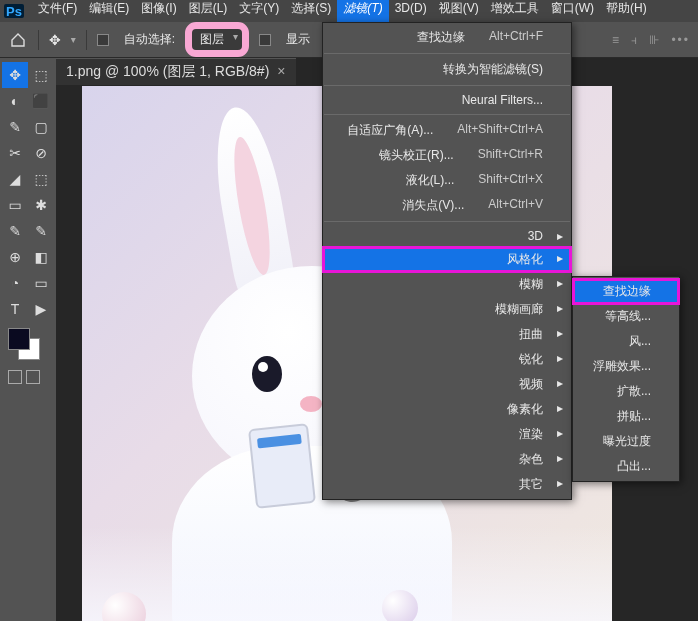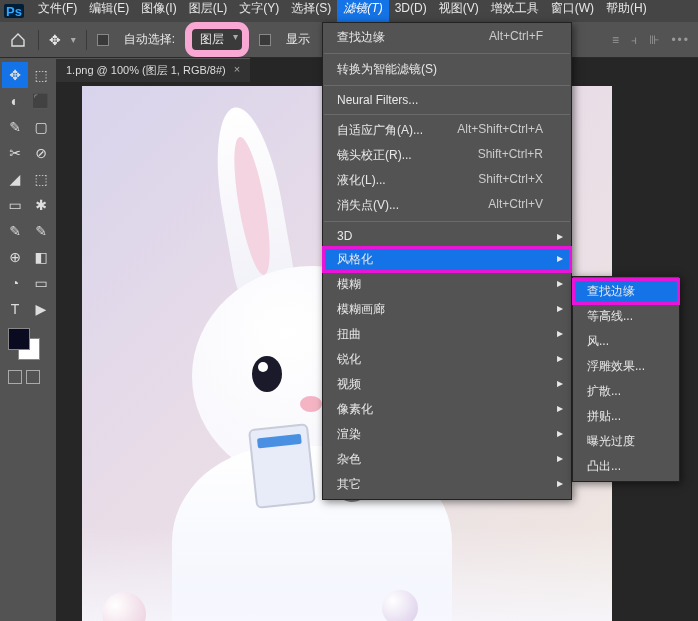--- a/index.html
+++ b/index.html
@@ -26,21 +26,21 @@
 .toolrow { display: flex; }
 .tool { width: 26px; height: 26px; display: flex; align-items: center; justify-content: center; color: #ddd; font-size: 14px; cursor: pointer; position: relative; }
 .tool.selected { background: #1473e6; }
 .swatches { margin-top: 6px; position: relative; width: 36px; height: 36px; margin-left: 6px; }
 .sw-fg { position: absolute; width: 22px; height: 22px; background: #0a0a20; border: 1px solid #888; top: 0; left: 0; }
 .sw-bg { position: absolute; width: 22px; height: 22px; background: #fff; border: 1px solid #888; top: 10px; left: 10px; }
 .minitools { display: flex; gap: 4px; margin-top: 6px; margin-left: 6px; }
 .minitools .mt { width: 14px; height: 14px; border: 1px solid #aaa; }
 
 .canvas-area { flex: 1; background: #262626; position: relative; }
-.tab { background: #323232; color: #ddd; font-size: 11px; padding: 4px 10px; display: inline-flex; align-items: flex-start; gap: 8px; border-top: 1px solid #555; }
+.tab { background: #323232; color: #ddd; font-size: 14px; padding: 4px 10px; display: inline-flex; align-items: flex-start; gap: 8px; border-top: 1px solid #555; }
 .tab .close { color: #aaa; }
 .canvas { position: absolute; top: 28px; left: 26px; width: 530px; height: 560px; background: linear-gradient(135deg,#d8d4ec 0%,#e8dce8 40%,#f0e8e0 100%); overflow: hidden; }
 .bunny { position: absolute; left: 80px; top: 40px; width: 380px; height: 500px; }
 .ear { position: absolute; width: 60px; height: 200px; background: linear-gradient(180deg,#fff,#f0f0f8); border-radius: 50% 50% 20% 20%; }
 .ear.l { left: 60px; top: -20px; transform: rotate(-10deg); }
 .ear.r { left: 170px; top: -30px; transform: rotate(8deg); }
 .ear-inner { position: absolute; width: 26px; height: 140px; background: #f4d4e0; border-radius: 50%; left: 17px; top: 30px; }
 .head { position: absolute; width: 240px; height: 220px; background: radial-gradient(circle at 40% 30%,#fff,#f4f4fc); border-radius: 50%; left: 30px; top: 140px; }
 .eye { position: absolute; width: 30px; height: 36px; background: #1a1a2a; border-radius: 50%; top: 90px; }
 .eye.l { left: 60px; } .eye.r { left: 140px; }
@@ -49,21 +49,21 @@
 .body { position: absolute; width: 280px; height: 240px; background: linear-gradient(180deg,#fff,#ecf0fc); border-radius: 40% 40% 30% 30%; left: 10px; top: 320px; }
 .tablet { position: absolute; width: 60px; height: 80px; background: #e8ecf8; border: 2px solid #c8ccda; border-radius: 6px; left: 90px; top: 300px; transform: rotate(-6deg); }
 .tablet-bar { height: 10px; background: #4a90e2; margin: 8px 6px 4px; border-radius: 2px; }
 .steth { position: absolute; width: 40px; height: 40px; border: 4px solid #888; border-radius: 50%; border-top-color: transparent; border-left-color: transparent; left: 170px; top: 336px; transform: rotate(30deg); }
 .ball { position: absolute; border-radius: 50%; }
 .ball.b1 { width: 44px; height: 44px; background: radial-gradient(circle at 30% 30%,#fff,#e8c8d8); left: 20px; bottom: 10px; }
 .ball.b2 { width: 36px; height: 36px; background: radial-gradient(circle at 30% 30%,#fff,#d8c8e8); left: 300px; bottom: 20px; }
 .snow { position: absolute; bottom: 0; width: 100%; height: 120px; background: linear-gradient(180deg,transparent,#f8f8ff); }
 
 .menu { position: absolute; background: #535353; border: 1px solid #222; box-shadow: 2px 2px 8px rgba(0,0,0,.5); font-size: 12px; padding: 2px 0; }
-.menu-item { padding: 4px 28px 4px 14px; display: flex; justify-content: space-between; gap: 24px; cursor: pointer; white-space: nowrap; position: relative; }
+.menu-item { padding: 4px 28px 4px 14px; display: flex; justify-content: flex-end; gap: 24px; cursor: pointer; white-space: nowrap; position: relative; }
 .menu-item.highlight { outline: 3px solid #e815d8; outline-offset: -2px; background: #1473e6; }
 .menu-item .shortcut { color: #ccc; }
 .menu-item .arrow { position: absolute; right: 8px; }
 .menu-sep { height: 1px; background: #6a6a6a; margin: 3px 1px; }
 .menu1 { left: 322px; top: 22px; width: 250px; }
 .menu2 { left: 572px; top: 276px; width: 108px; }
 </style>
 </head>
 <body>
 

